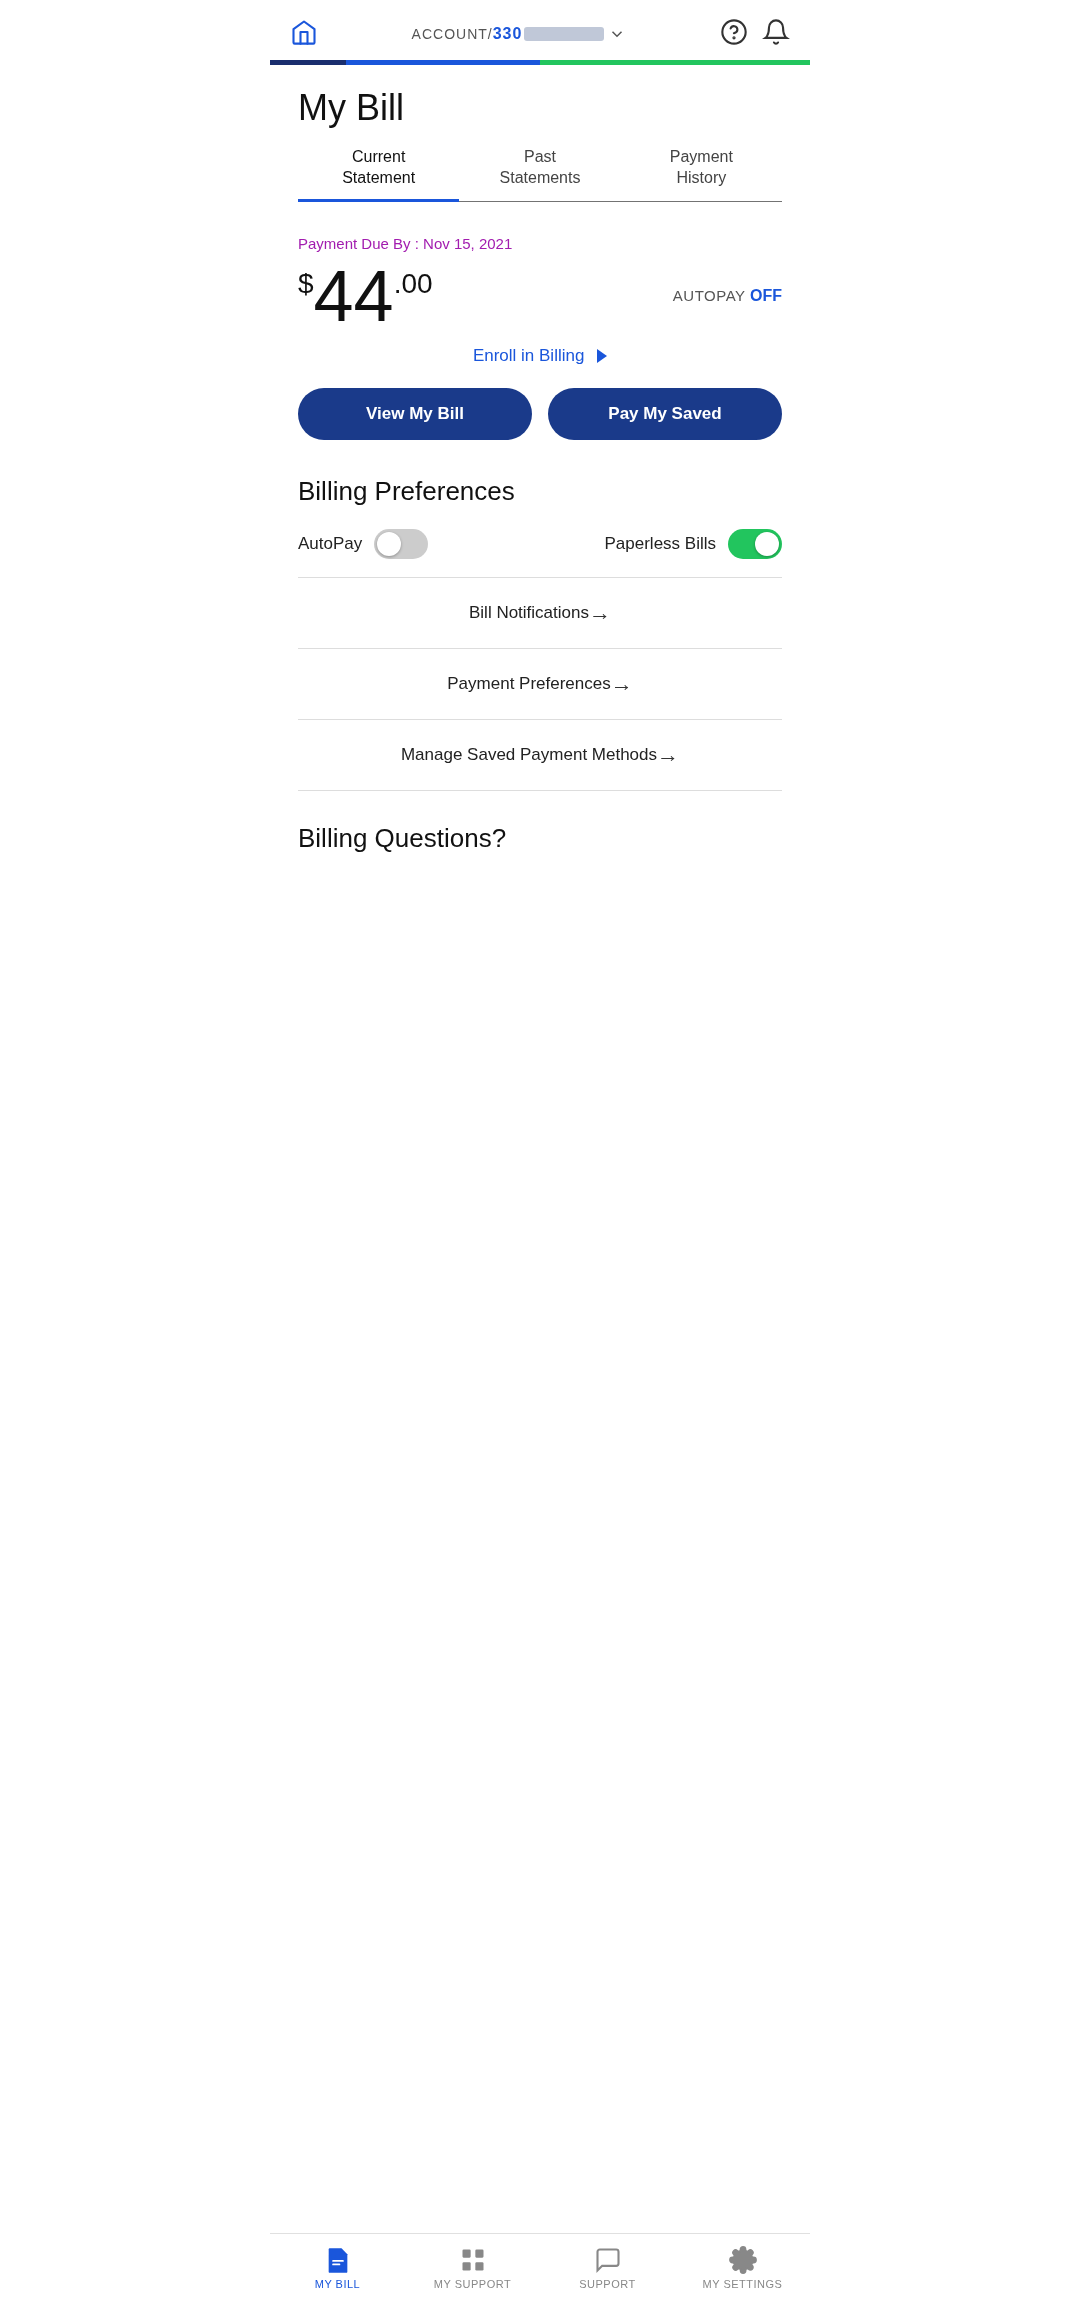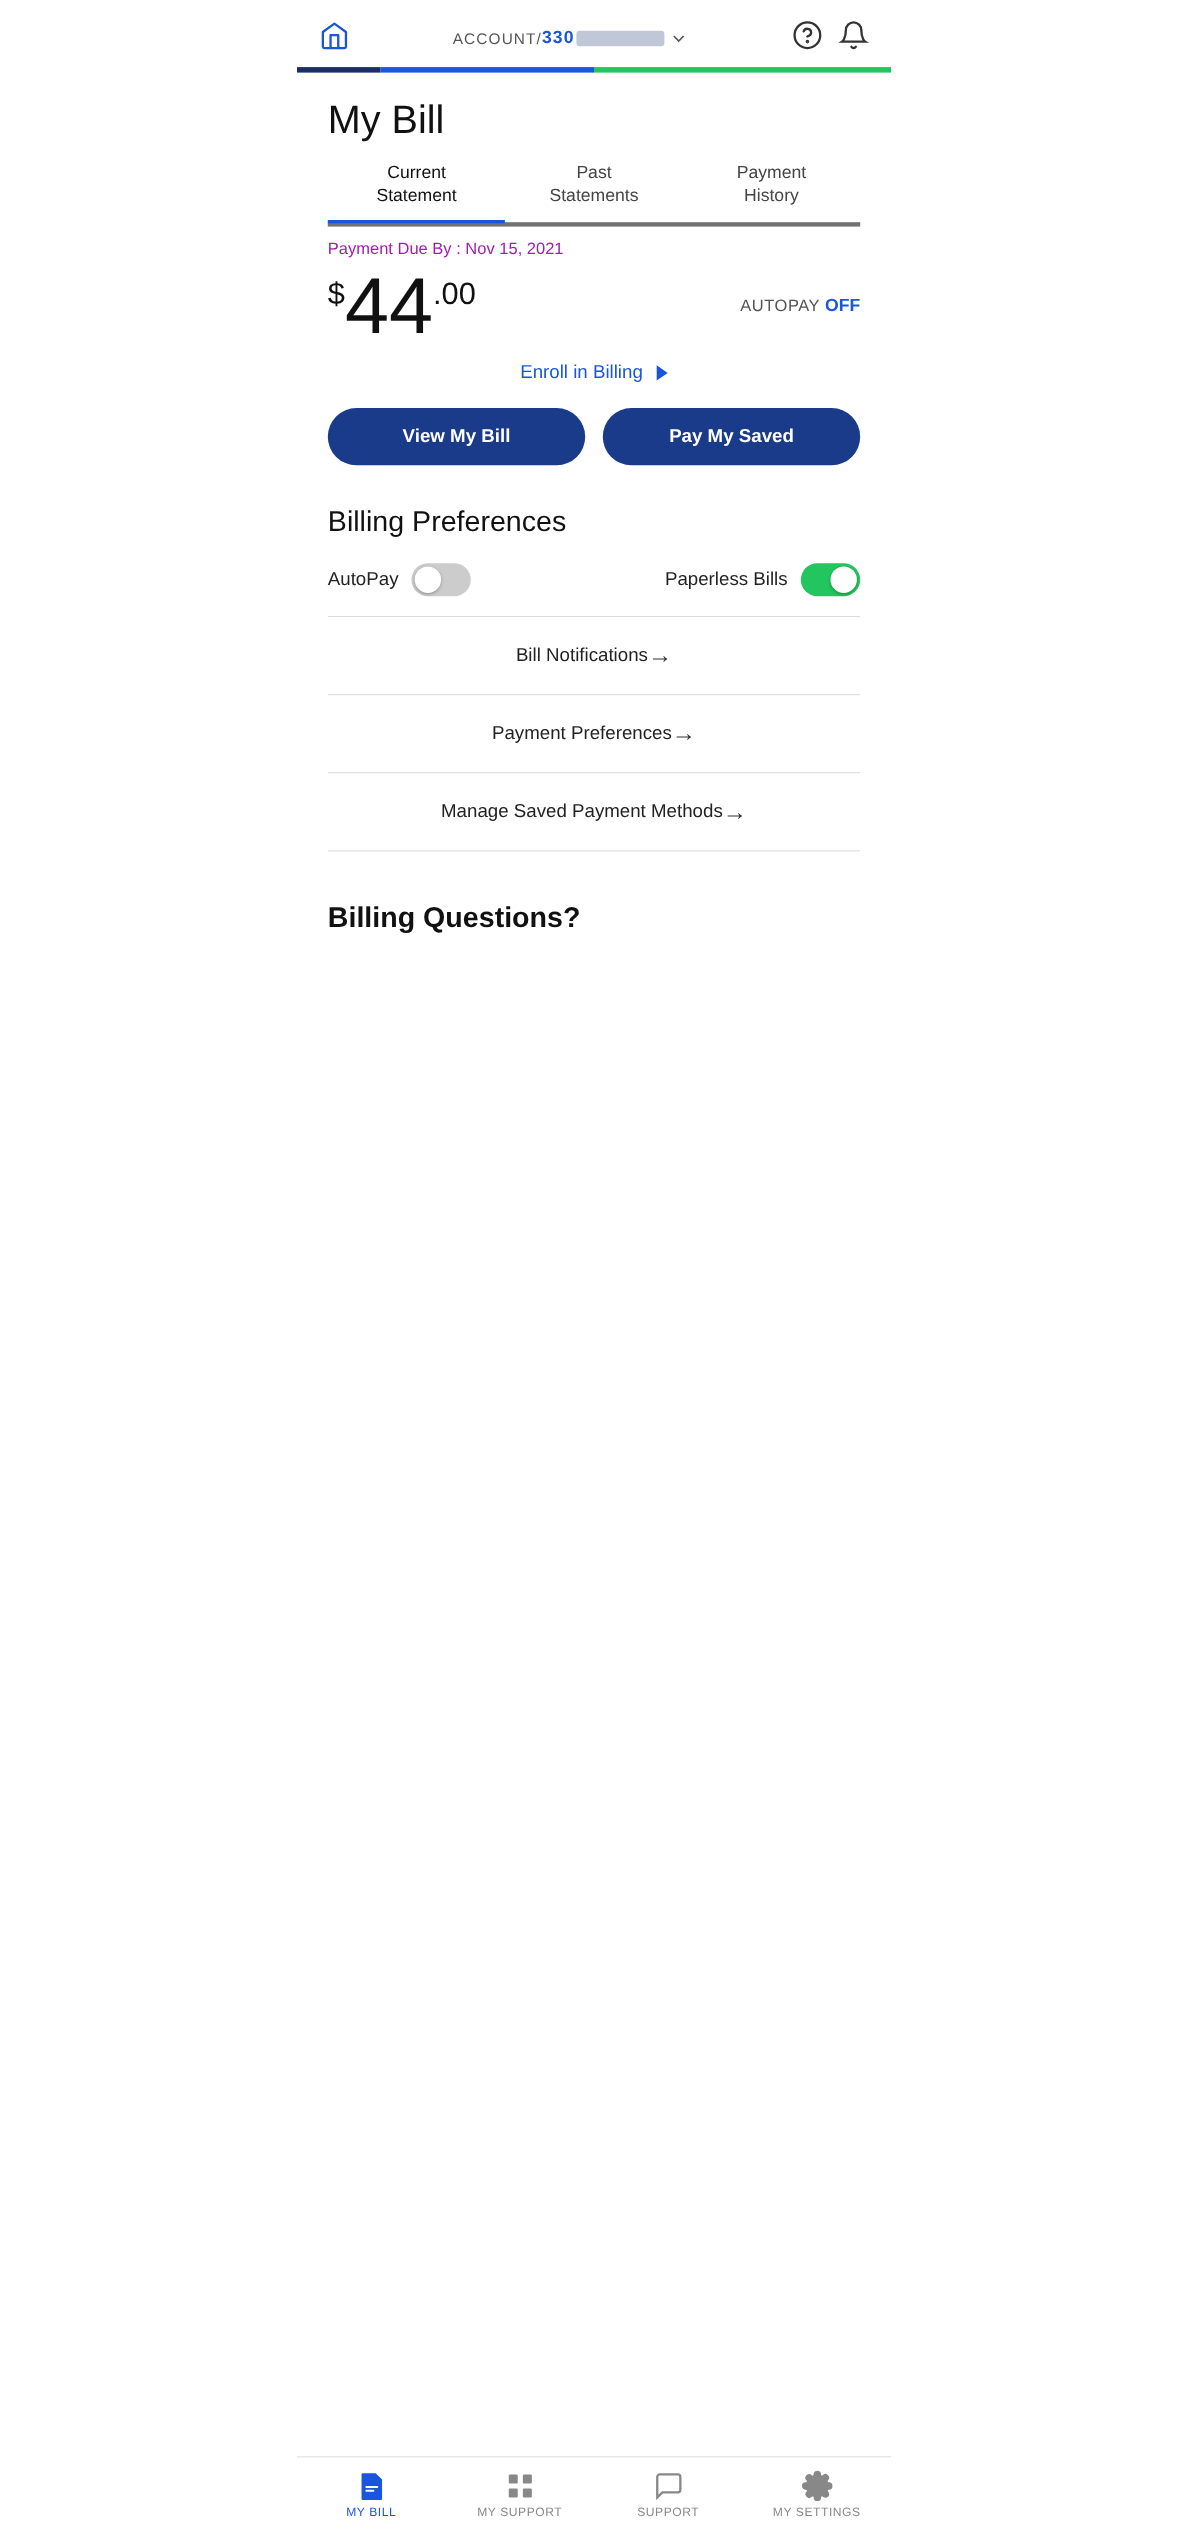--- a/index.html
+++ b/index.html
@@ -99,22 +99,22 @@
     .page-title {
       font-size: 36px;
       font-weight: 400;
       color: #111;
       margin: 22px 0 18px 0;
     }
 
     
     .tabs {
       display: flex;
-      border-bottom: 4px solid #737373;
-      margin-bottom: 12px;
+      border-bottom: 1px solid #737373;
+      margin-bottom: 33px;
     }
 
     .tab {
       flex: 1;
       text-align: center;
       font-size: 16px;
       color: #444;
       padding-bottom: 12px;
       cursor: pointer;
       position: relative;
@@ -312,23 +312,23 @@
       color: #222;
     }
 
     .pref-link-arrow {
       color: #333;
       font-size: 22px;
     }
 
     
     .billing-questions {
-      margin-top: 45px;
+      margin-top: 32px;
       font-size: 26px;
-      font-weight: 700;
+      font-weight: 400;
       color: #111;
     }
 
     
     .bottom-nav {
       position: fixed;
       bottom: 0;
       left: 50%;
       transform: translateX(-50%);
       width: 540px;

